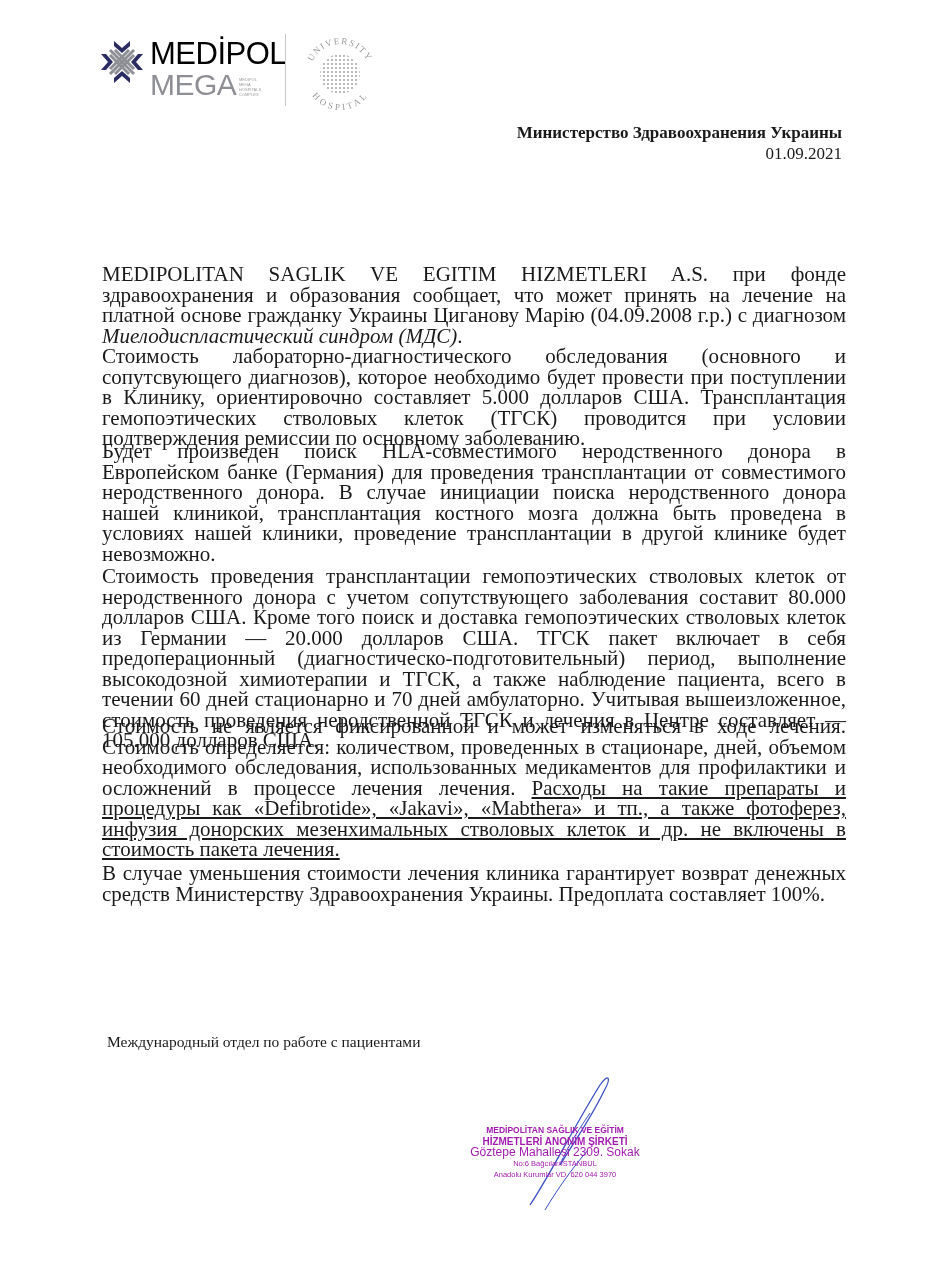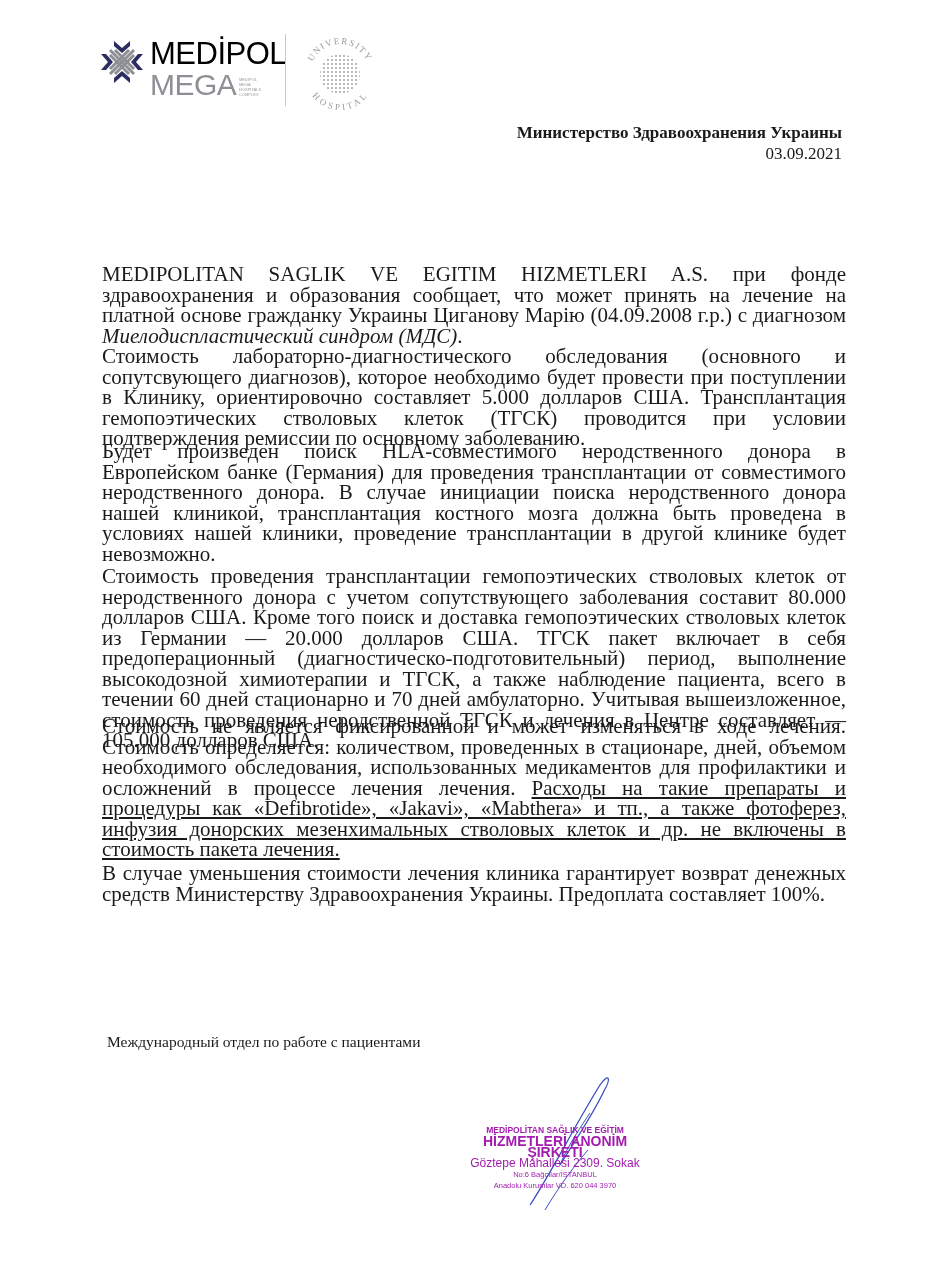--- a/index.html
+++ b/index.html
@@ -22,21 +22,21 @@
     .p3 { top: 441px; }
     .p4 { top: 566px; }
     .p5 { top: 716px; }
     .p6 { top: 863px; }
     .body-text .underline { text-decoration: underline; }
 
     .department { position: absolute; left: 107px; top: 1033px; font-size: 15.5px; }
 
     .stamp { position: absolute; left: 470px; top: 1125px; width: 170px; text-align: center; font-family: "Liberation Sans", sans-serif; color: #a21caf; font-weight: bold; }
     .stamp .s1 { font-size: 8.5px; line-height: 11px; }
-    .stamp .s2 { font-size: 14px; line-height: 11px; }
+    .stamp .s2 { font-size: 10px; line-height: 11px; }
     .stamp .s3 { font-size: 12px; line-height: 11px; font-weight: normal; }
     .stamp .s4 { font-size: 7.5px; line-height: 11px; font-weight: normal; }
     .stamp .s5 { font-size: 7.5px; line-height: 11px; font-weight: normal; }
     .signature { position: absolute; left: 520px; top: 1065px; width: 120px; height: 150px; }
   </style>
 </head>
 <body>
 
 <div class="logo-area">
   <svg class="logo-mark" viewBox="0 0 48 48">
@@ -72,21 +72,21 @@
       <textPath href="#arcTop" startOffset="50%" text-anchor="middle">UNIVERSITY</textPath>
     </text>
     <text font-family="Liberation Serif, serif" font-size="9" fill="#9a9a9a" letter-spacing="1.5" dy="6">
       <textPath href="#arcBot" startOffset="50%" text-anchor="middle">HOSPITAL</textPath>
     </text>
   </svg>
 </div>
 
 <div class="recipient">
   <div class="r-title">Министерство Здравоохранения Украины</div>
-  <div>03.09.2021</div>
+  <div>01.09.2021</div>
 </div>
 
 <div class="body-text p1">
   <span>MEDIPOLITAN SAGLIK VE EGITIM HIZMETLERI A.S. при фонде здравоохранения и образования сообщает, что может принять на лечение на платной основе гражданку Украины Циганову Марію (04.09.2008 г.р.) с диагнозом </span><i>Миелодиспластический синдром (МДС)</i><span>.</span>
 </div>
 
 <div class="body-text p2">Стоимость лабораторно-диагностического обследования (основного и сопутсвующего диагнозов), которое необходимо будет провести при поступлении в Клинику, ориентировочно составляет 5.000 долларов США. Трансплантация гемопоэтических стволовых клеток (ТГСК) проводится при условии подтверждения ремиссии по основному заболеванию.</div>
 <div class="body-text p3">Будет произведен поиск HLA-совместимого неродственного донора в Европейском банке (Германия) для проведения трансплантации от совместимого неродственного донора. В случае инициации поиска неродственного донора нашей клиникой, трансплантация костного мозга должна быть проведена в условиях нашей клиники, проведение трансплантации в другой клинике будет невозможно.</div>
 <div class="body-text p4">Стоимость проведения трансплантации гемопоэтических стволовых клеток от неродственного донора с учетом сопутствующего заболевания составит 80.000 долларов США. Кроме того поиск и доставка гемопоэтических стволовых клеток из Германии — 20.000 долларов США. ТГСК пакет включает в себя предоперационный (диагностическо-подготовительный) период, выполнение высокодозной химиотерапии и ТГСК, а также наблюдение пациента, всего в течении 60 дней стационарно и 70 дней амбулаторно. Учитывая вышеизложенное, стоимость проведения неродственной ТГСК и лечения в Центре составляет — 105.000 долларов США.</div>
 <div class="body-text p5">

